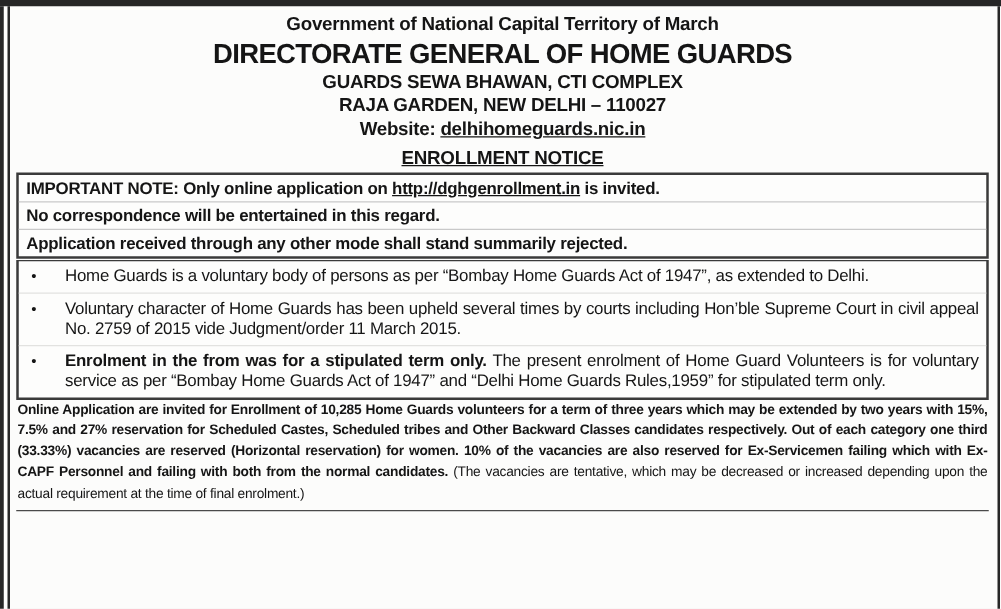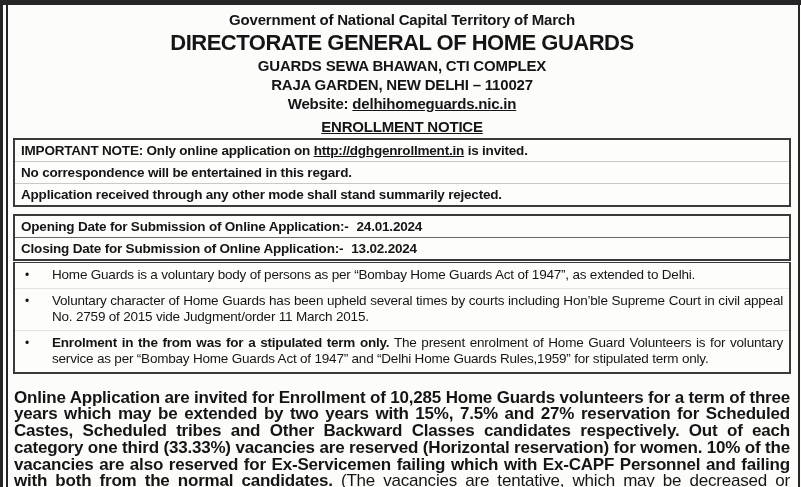--- a/index.html
+++ b/index.html
@@ -46,21 +46,21 @@
   .date-row { font-weight:bold; font-size:13.5px; line-height:16px; padding:2.5px 6px; }
   .date-row + .date-row { border-top:1.5px solid #6a6a6a; }
   .date-val { margin-left:8px; }
 
   .bullets-box { margin-top:1px; border-top-width:1.5px; }
   .bullet-row { display:flex; font-size:13.5px; line-height:16.5px; padding:4px 6px 4px 10px; border-bottom:1px solid #e2e2e0; }
   .bullet-row:last-child { border-bottom:none; }
   .bullet-glyph { width:27px; flex:none; font-size:12px; }
   .bullet-text { flex:1; text-align:justify; }
 
-  .para { font-size:17px; line-height:16.8px; text-align:justify; padding:16px 1px 5px 1px; border-bottom:1.5px solid #4a4a4a; }
+  .para { font-size:11px; line-height:16.8px; text-align:justify; padding:0 1px 5px 1px; border-bottom:1.5px solid #4a4a4a; }
 </style>
 </head>
 <body>
 
 <div class="page">
   <div class="edge-left-outer"></div>
   <div class="edge-left-inner"></div>
   <div class="edge-right"></div>
 
   <div class="content">
@@ -73,24 +73,20 @@
       <div class="hdr-web"><span>Website: </span><a href="#">delhihomeguards.nic.in</a></div>
       <div><span class="hdr-notice">ENROLLMENT NOTICE</span></div>
     </div>
 
     <div class="box imp-box">
       <div class="imp-row"><span>IMPORTANT NOTE: Only online application on </span><a href="#" class="u">http://dghgenrollment.in</a><span> is invited.</span></div>
       <div class="imp-row">No correspondence will be entertained in this regard.</div>
       <div class="imp-row">Application received through any other mode shall stand summarily rejected.</div>
     </div>
 
-    <div class="box dates-box">
-      <div class="date-row"><span>Opening Date for Submission of Online Application:-</span><span class="date-val">24.01.2024</span></div>
-      <div class="date-row"><span>Closing Date for Submission of Online Application:-</span><span class="date-val">13.02.2024</span></div>
-    </div>
 
     <div class="box bullets-box">
       <div class="bullet-row">
         <span class="bullet-glyph">•</span>
         <span class="bullet-text">Home Guards is a voluntary body of persons as per “Bombay Home Guards Act of 1947”, as extended to Delhi.</span>
       </div>
       <div class="bullet-row">
         <span class="bullet-glyph">•</span>
         <span class="bullet-text">Voluntary character of Home Guards has been upheld several times by courts including Hon’ble Supreme Court in civil appeal No. 2759 of 2015 vide Judgment/order 11 March 2015.</span>
       </div>

